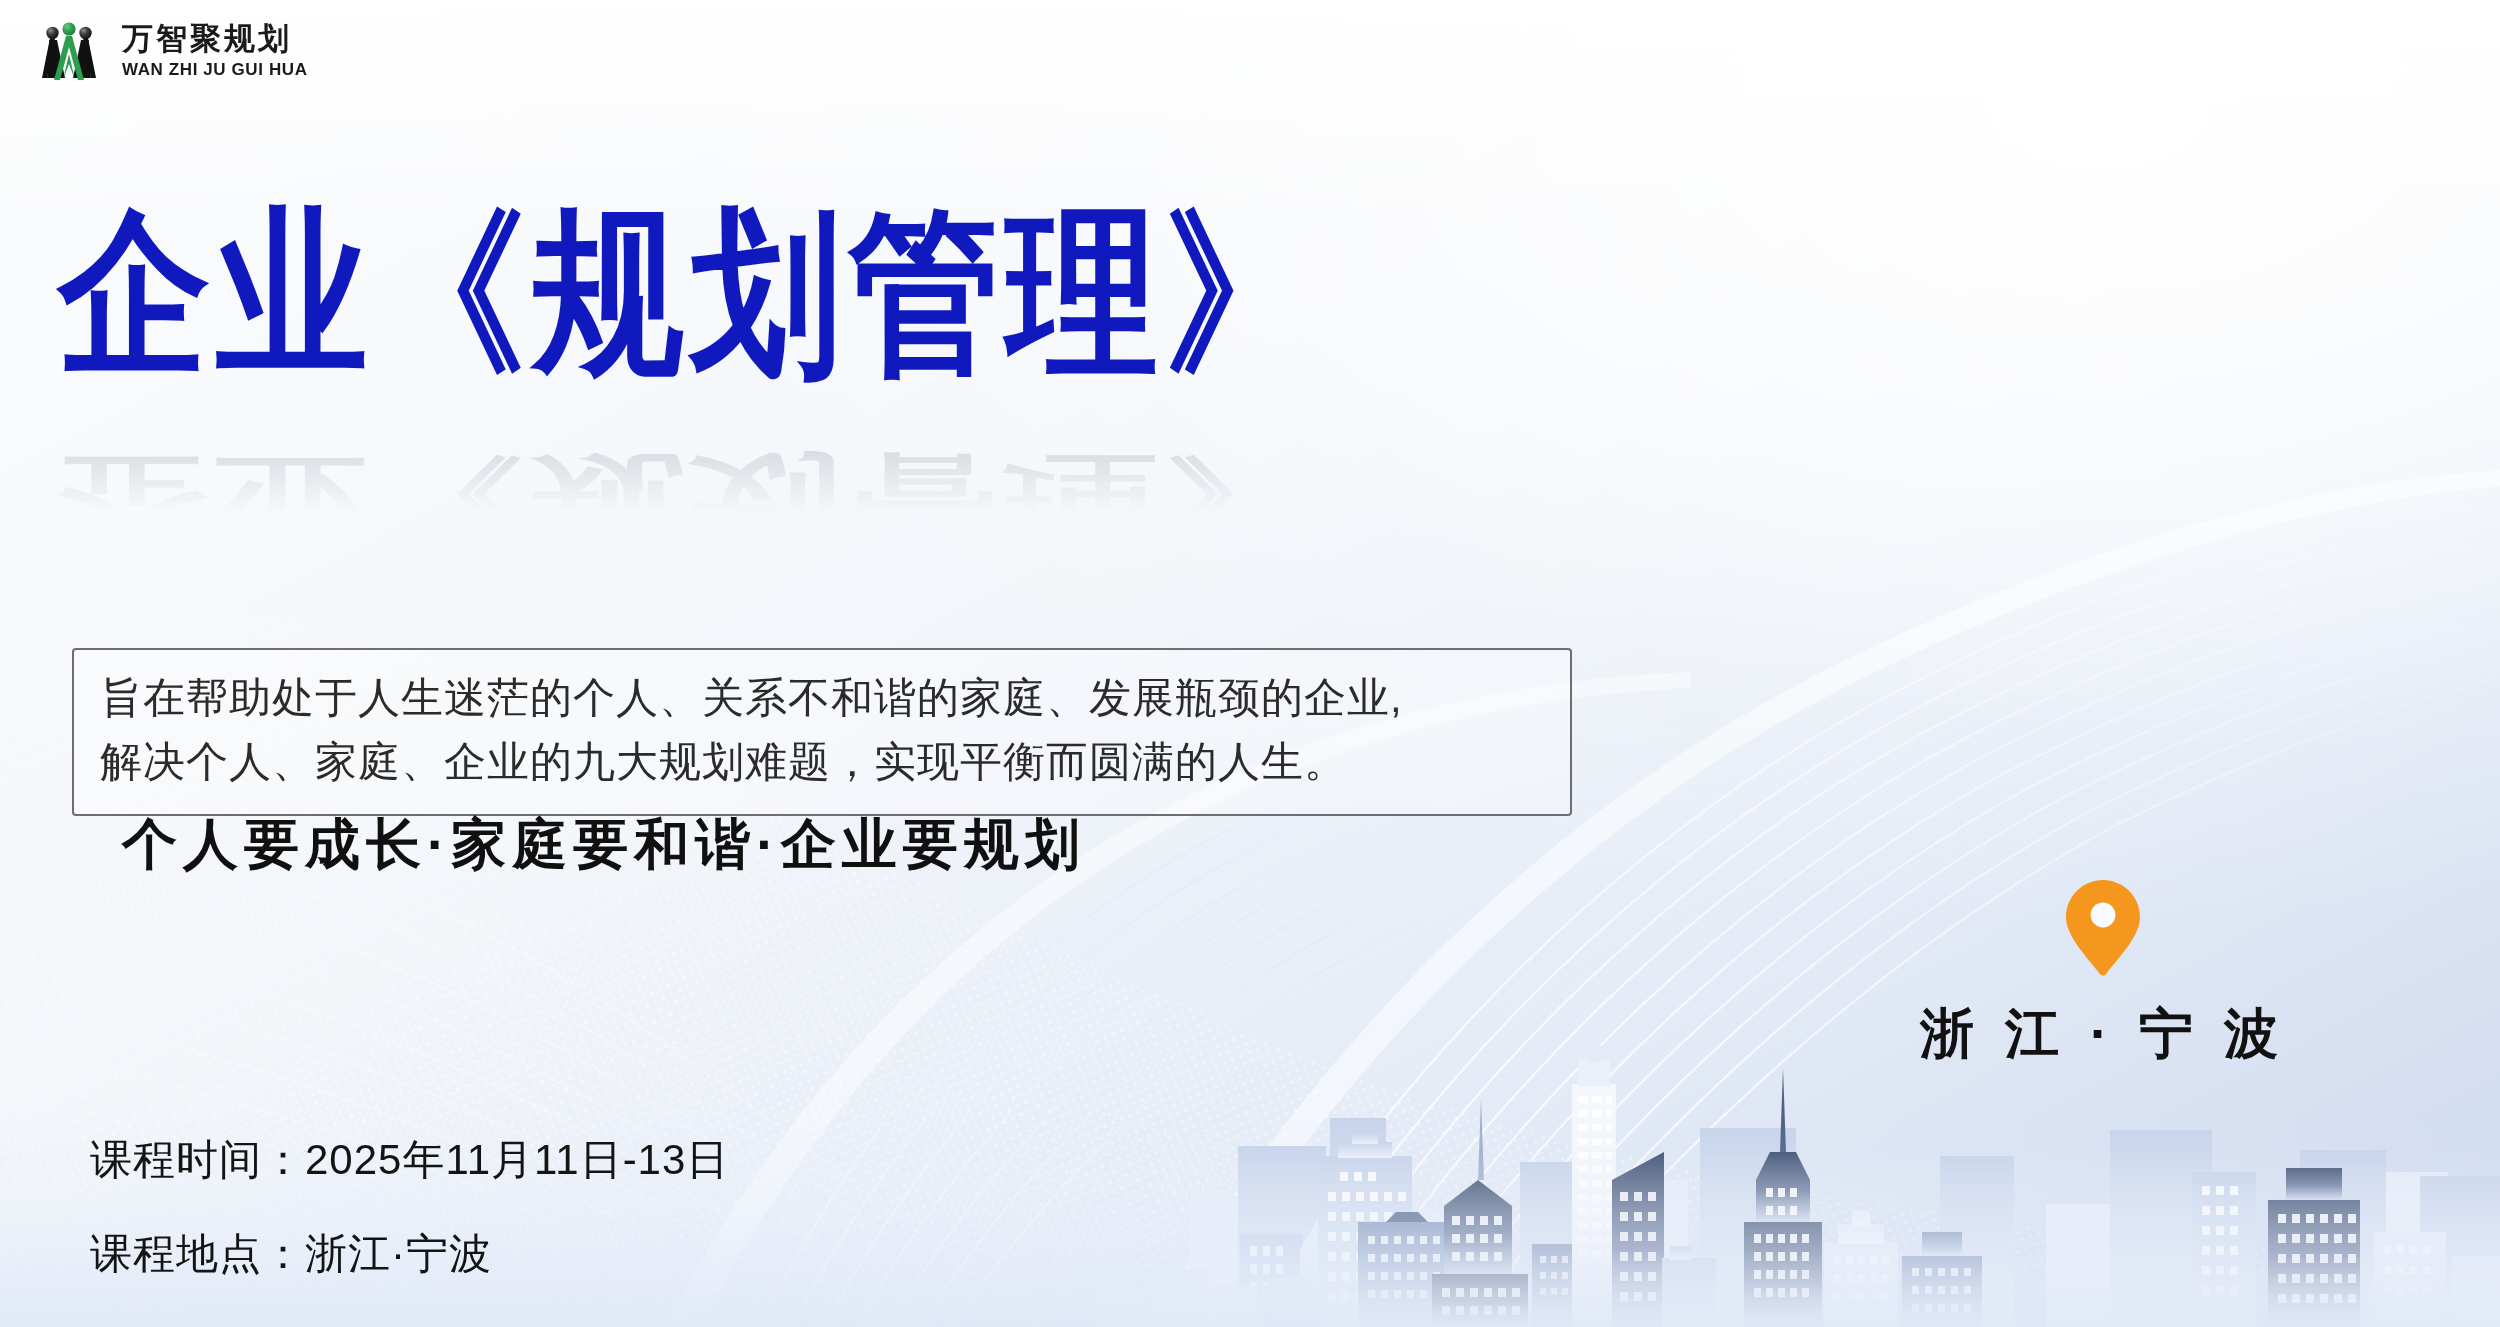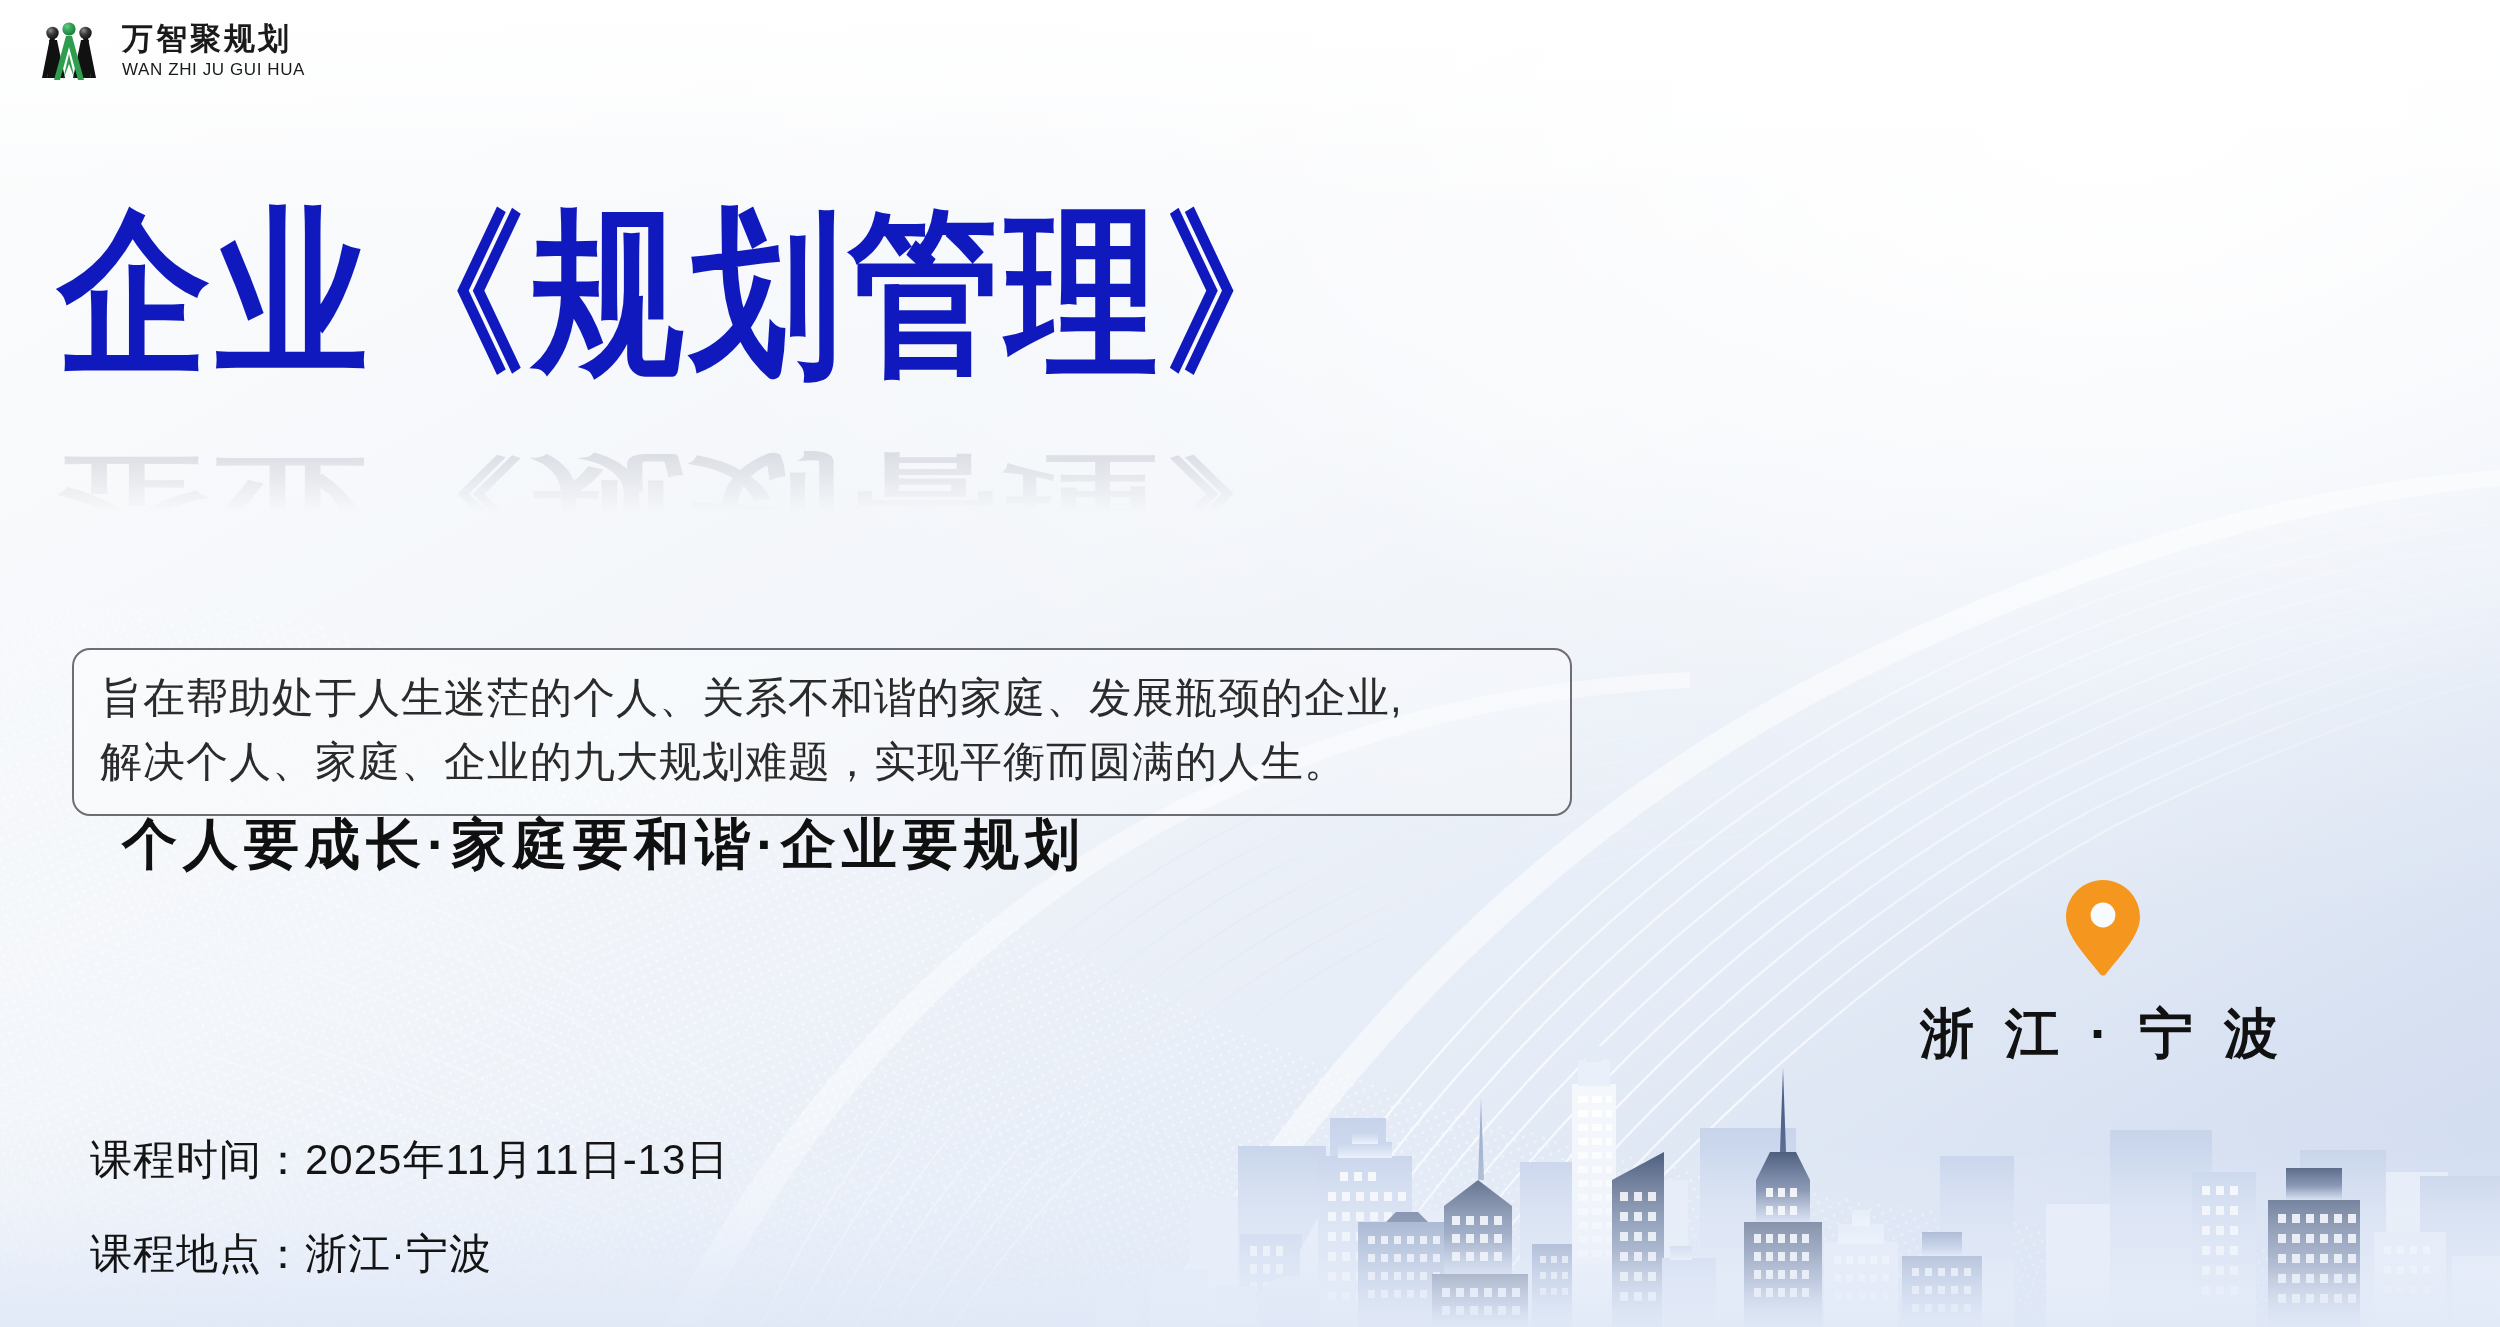--- a/index.html
+++ b/index.html
@@ -40,21 +40,21 @@
     z-index:20;
   }
   #logo-mark { width:78px; height:72px; display:block; }
   #logo-text { display:flex; flex-direction:column; line-height:1; }
   #logo-cn {
     font-family:"Liberation Serif","DejaVu Serif",serif;
     font-size:31px; font-weight:700; color:#1a1a1a;
     letter-spacing:3px;
   }
   #logo-en {
-    font-size:17px; font-weight:400; color:#1a1a1a;
+    font-size:17px; font-weight:700; color:#1a1a1a;
     letter-spacing:0.6px; margin-top:7px;
   }
 
   
   #title-block {
     position:absolute; left:58px; top:198px;
     z-index:15;
   }
   #main-title {
     font-family:"Liberation Sans","DejaVu Sans",sans-serif;
@@ -80,21 +80,21 @@
     mask-image:linear-gradient(to top, rgba(0,0,0,0.85) 0%, rgba(0,0,0,0.0) 72%);
     opacity:0.75;
   }
 
   
   #desc-box {
     position:absolute; left:72px; top:648px;
     width:1500px;
     padding:16px 26px 20px 26px;
     border:2px solid #6e6e72;
-    border-radius:18px;
+    border-radius:4px;
     background:rgba(255,255,255,0.30);
     z-index:15;
   }
   .desc-line {
     font-family:"Liberation Sans","DejaVu Sans",sans-serif;
     font-size:42px;
     font-weight:500;
     color:#2b2b2b;
     line-height:1.52;
     letter-spacing:1px;

